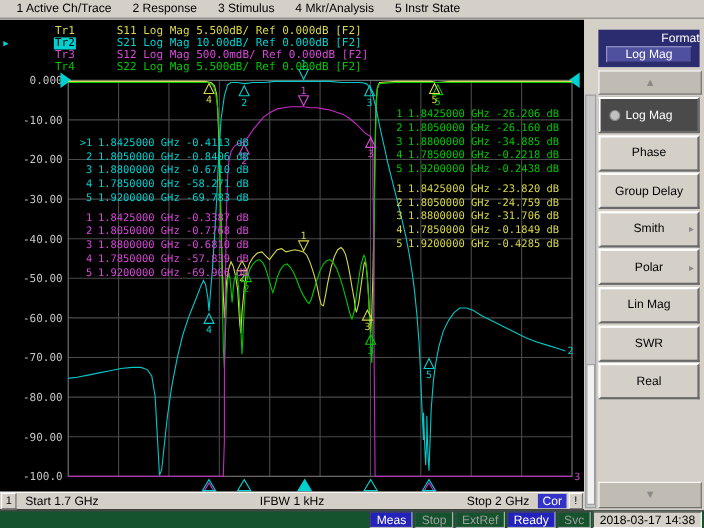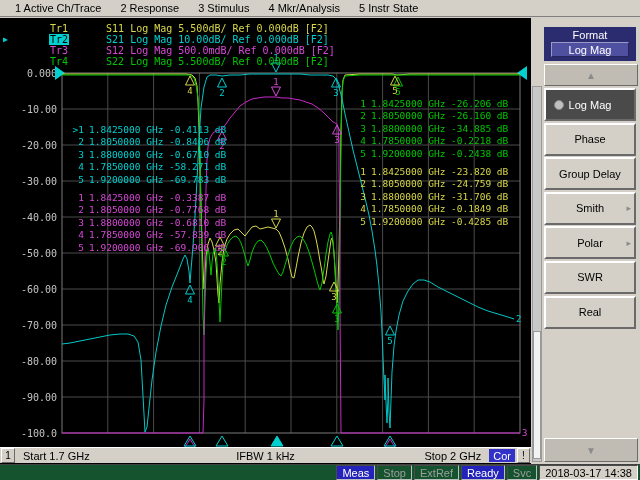--- a/index.html
+++ b/index.html
@@ -34,21 +34,21 @@
   .warn-box{width:11px;height:13px;margin:0 1px 0 2px;border:1px solid;
             border-color:#fff #6a6a6a #6a6a6a #fff;display:flex;align-items:center;
             justify-content:center;font-size:10px;}
   
   .panel{position:absolute;top:18px;left:531px;width:109px;height:446px;background:#d4d0c8;}
   .vscroll{position:absolute;left:1px;top:68px;width:10px;height:376px;background:#c8c8c8;
            border:1px solid #9a9a9a;box-sizing:border-box;}
   .vthumb{position:absolute;left:0;top:244px;width:8px;height:128px;background:#f2f2f2;
           border:1px solid #9a9a9a;box-sizing:border-box;}
   .fmt-header{position:absolute;left:13px;top:9px;width:92px;height:34px;background:#2b2b70;
-              color:#fff;font-size:11px;text-align:center;}
+              color:#fff;font-size:11px;text-align:right;}
   .fmt-title{margin-top:2px;}
   .fmt-value{margin:1px auto 0;width:76px;height:13px;background:#5050a0;
              border:1px solid;border-color:#9a9ac8 #26265c #26265c #9a9ac8;font-size:11px;
              display:flex;align-items:center;justify-content:center;}
   .scroll-btn{position:absolute;left:13px;width:92px;height:20px;background:#c0bcb4;
               border:1px solid;border-color:#fff #6a6a6a #6a6a6a #fff;display:flex;
               align-items:center;justify-content:center;color:#8a8a8a;font-size:10px;}
   .keys{position:absolute;left:13px;top:70px;width:92px;}
   .skey{height:33px;margin-bottom:1.6px;background:#d4d0c8;border:2px solid;
         border-color:#fff #6a6a6a #6a6a6a #fff;display:flex;align-items:center;
@@ -244,20 +244,23 @@
         </div>
         <div class="skey">
           <span>Smith</span>
           <span class="sub">▸</span>
         </div>
         <div class="skey">
           <span>Polar</span>
           <span class="sub">▸</span>
         </div>
         <div class="skey">
+          <span>Lin Mag</span>
+        </div>
+        <div class="skey">
           <span>SWR</span>
         </div>
         <div class="skey">
           <span>Real</span>
         </div>
       </div>
     <div class="scroll-btn" style="top:420px;height:22px;">
         <span>▼</span>
       </div>
   </div>

